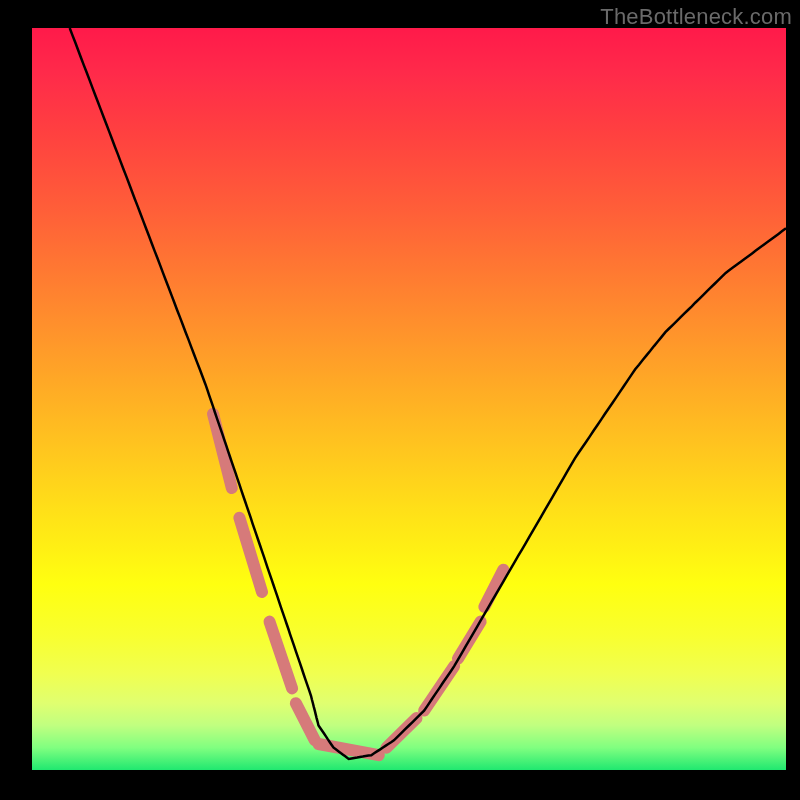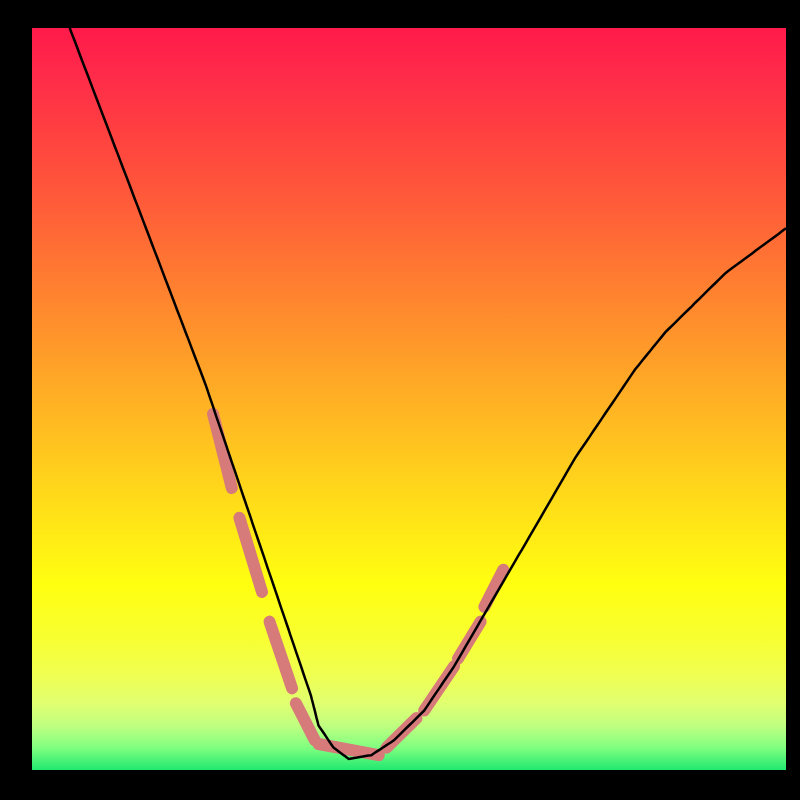--- a/index.html
+++ b/index.html
@@ -68,13 +68,14 @@
         <line x1="318.5" y1="744.0" x2="378.8" y2="755.2" stroke="#d67a7a" stroke-width="12" stroke-linecap="round"></line>
         <line x1="386.4" y1="747.7" x2="416.5" y2="718.1" stroke="#d67a7a" stroke-width="12" stroke-linecap="round"></line>
         <line x1="424.1" y1="710.6" x2="454.2" y2="666.1" stroke="#d67a7a" stroke-width="12" stroke-linecap="round"></line>
         <line x1="458.0" y1="658.7" x2="480.6" y2="621.6" stroke="#d67a7a" stroke-width="12" stroke-linecap="round"></line>
         <line x1="484.4" y1="606.8" x2="503.3" y2="569.7" stroke="#d67a7a" stroke-width="12" stroke-linecap="round"></line>
       </g>
     <g>
         <path d="M69.7 28.0 L72.5 35.4 L75.4 42.8 L78.2 50.3 L81.0 57.7 L83.8 65.1 L86.7 72.5 L89.5 79.9 L92.3 87.4 L95.1 94.8 L98.0 102.2 L100.8 109.6 L103.6 117.0 L106.5 124.5 L109.3 131.9 L112.1 139.3 L114.9 146.7 L117.8 154.1 L120.6 161.6 L123.4 169.0 L126.3 176.4 L129.1 183.8 L131.9 191.2 L134.7 198.7 L137.6 206.1 L140.4 213.5 L143.2 220.9 L146.0 228.3 L148.9 235.8 L151.7 243.2 L154.5 250.6 L157.4 258.0 L160.2 265.4 L163.0 272.9 L165.8 280.3 L168.7 287.7 L171.5 295.1 L174.3 302.5 L177.1 310.0 L180.0 317.4 L182.8 324.8 L185.6 332.2 L188.5 339.6 L191.3 347.1 L194.1 354.5 L196.9 361.9 L199.8 369.3 L202.6 376.7 L205.4 384.2 L207.3 389.7 L209.2 395.3 L211.1 400.9 L213.0 406.4 L214.8 412.0 L216.7 417.6 L218.6 423.1 L220.5 428.7 L222.4 434.2 L224.3 439.8 L226.2 445.4 L228.0 450.9 L229.9 456.5 L231.8 462.1 L233.7 467.6 L235.6 473.2 L237.5 478.8 L239.4 484.3 L241.2 489.9 L243.1 495.5 L245.0 501.0 L246.9 506.6 L248.8 512.2 L250.7 517.7 L252.5 523.3 L254.4 528.9 L256.3 534.4 L258.2 540.0 L260.1 545.5 L262.0 551.1 L263.9 556.7 L265.7 562.2 L267.6 567.8 L269.5 573.4 L271.4 578.9 L273.3 584.5 L275.2 590.1 L277.1 595.6 L278.9 601.2 L280.8 606.8 L282.7 612.3 L284.6 617.9 L286.5 623.5 L288.4 629.0 L290.2 634.6 L292.1 640.1 L294.0 645.7 L295.9 651.3 L297.8 656.8 L299.7 662.4 L301.6 668.0 L303.4 673.5 L305.3 679.1 L307.2 684.7 L309.1 690.2 L311.0 695.8 L311.9 699.5 L312.9 703.2 L313.8 706.9 L314.8 710.6 L315.7 714.4 L316.6 718.1 L317.6 721.8 L318.5 725.5 L320.4 728.3 L322.3 731.0 L324.2 733.8 L326.1 736.6 L327.9 739.4 L329.8 742.2 L331.7 745.0 L333.6 747.7 L335.5 749.1 L337.4 750.5 L339.3 751.9 L341.1 753.3 L343.0 754.7 L344.9 756.1 L346.8 757.5 L348.7 758.9 L351.5 758.4 L354.3 757.9 L357.2 757.5 L360.0 757.0 L362.8 756.6 L365.6 756.1 L368.5 755.6 L371.3 755.2 L374.1 753.3 L377.0 751.4 L379.8 749.6 L382.6 747.7 L385.4 745.9 L388.3 744.0 L391.1 742.2 L393.9 740.3 L397.7 736.6 L401.5 732.9 L405.2 729.2 L409.0 725.5 L412.8 721.8 L416.5 718.1 L420.3 714.4 L424.1 710.6 L427.9 705.1 L431.6 699.5 L435.4 693.9 L439.2 688.4 L442.9 682.8 L446.7 677.3 L450.5 671.7 L454.2 666.1 L458.0 659.6 L461.8 653.1 L465.5 646.6 L469.3 640.1 L473.1 633.7 L476.9 627.2 L480.6 620.7 L484.4 614.2 L488.2 607.7 L491.9 601.2 L495.7 594.7 L499.5 588.2 L503.3 581.7 L507.0 575.2 L510.8 568.7 L514.6 562.2 L518.3 555.7 L522.1 549.3 L525.9 542.8 L529.6 536.3 L533.4 529.8 L537.2 523.3 L541.0 516.8 L544.7 510.3 L548.5 503.8 L552.3 497.3 L556.0 490.8 L559.8 484.3 L563.6 477.8 L567.3 471.3 L571.1 464.9 L574.9 458.4 L578.6 452.8 L582.4 447.2 L586.2 441.7 L590.0 436.1 L593.7 430.5 L597.5 425.0 L601.3 419.4 L605.0 413.8 L608.8 408.3 L612.6 402.7 L616.4 397.1 L620.1 391.6 L623.9 386.0 L627.7 380.4 L631.4 374.9 L635.2 369.3 L639.0 364.7 L642.7 360.0 L646.5 355.4 L650.3 350.8 L654.0 346.1 L657.8 341.5 L661.6 336.9 L665.4 332.2 L669.1 328.5 L672.9 324.8 L676.7 321.1 L680.4 317.4 L684.2 313.7 L688.0 310.0 L691.8 306.3 L695.5 302.5 L699.3 298.8 L703.1 295.1 L706.8 291.4 L710.6 287.7 L714.4 284.0 L718.1 280.3 L721.9 276.6 L725.7 272.9 L729.5 270.1 L733.2 267.3 L737.0 264.5 L740.8 261.7 L744.5 258.9 L748.3 256.2 L752.1 253.4 L755.8 250.6 L759.6 247.8 L763.4 245.0 L767.1 242.3 L770.9 239.5 L774.7 236.7 L778.5 233.9 L782.2 231.1 L786.0 228.3 " fill="none" stroke="#000000" stroke-width="2.5"></path>
       </g>
   </svg>
+  <div class="watermark">TheBottleneck.com</div>
 </div>
 
 </body></html>

